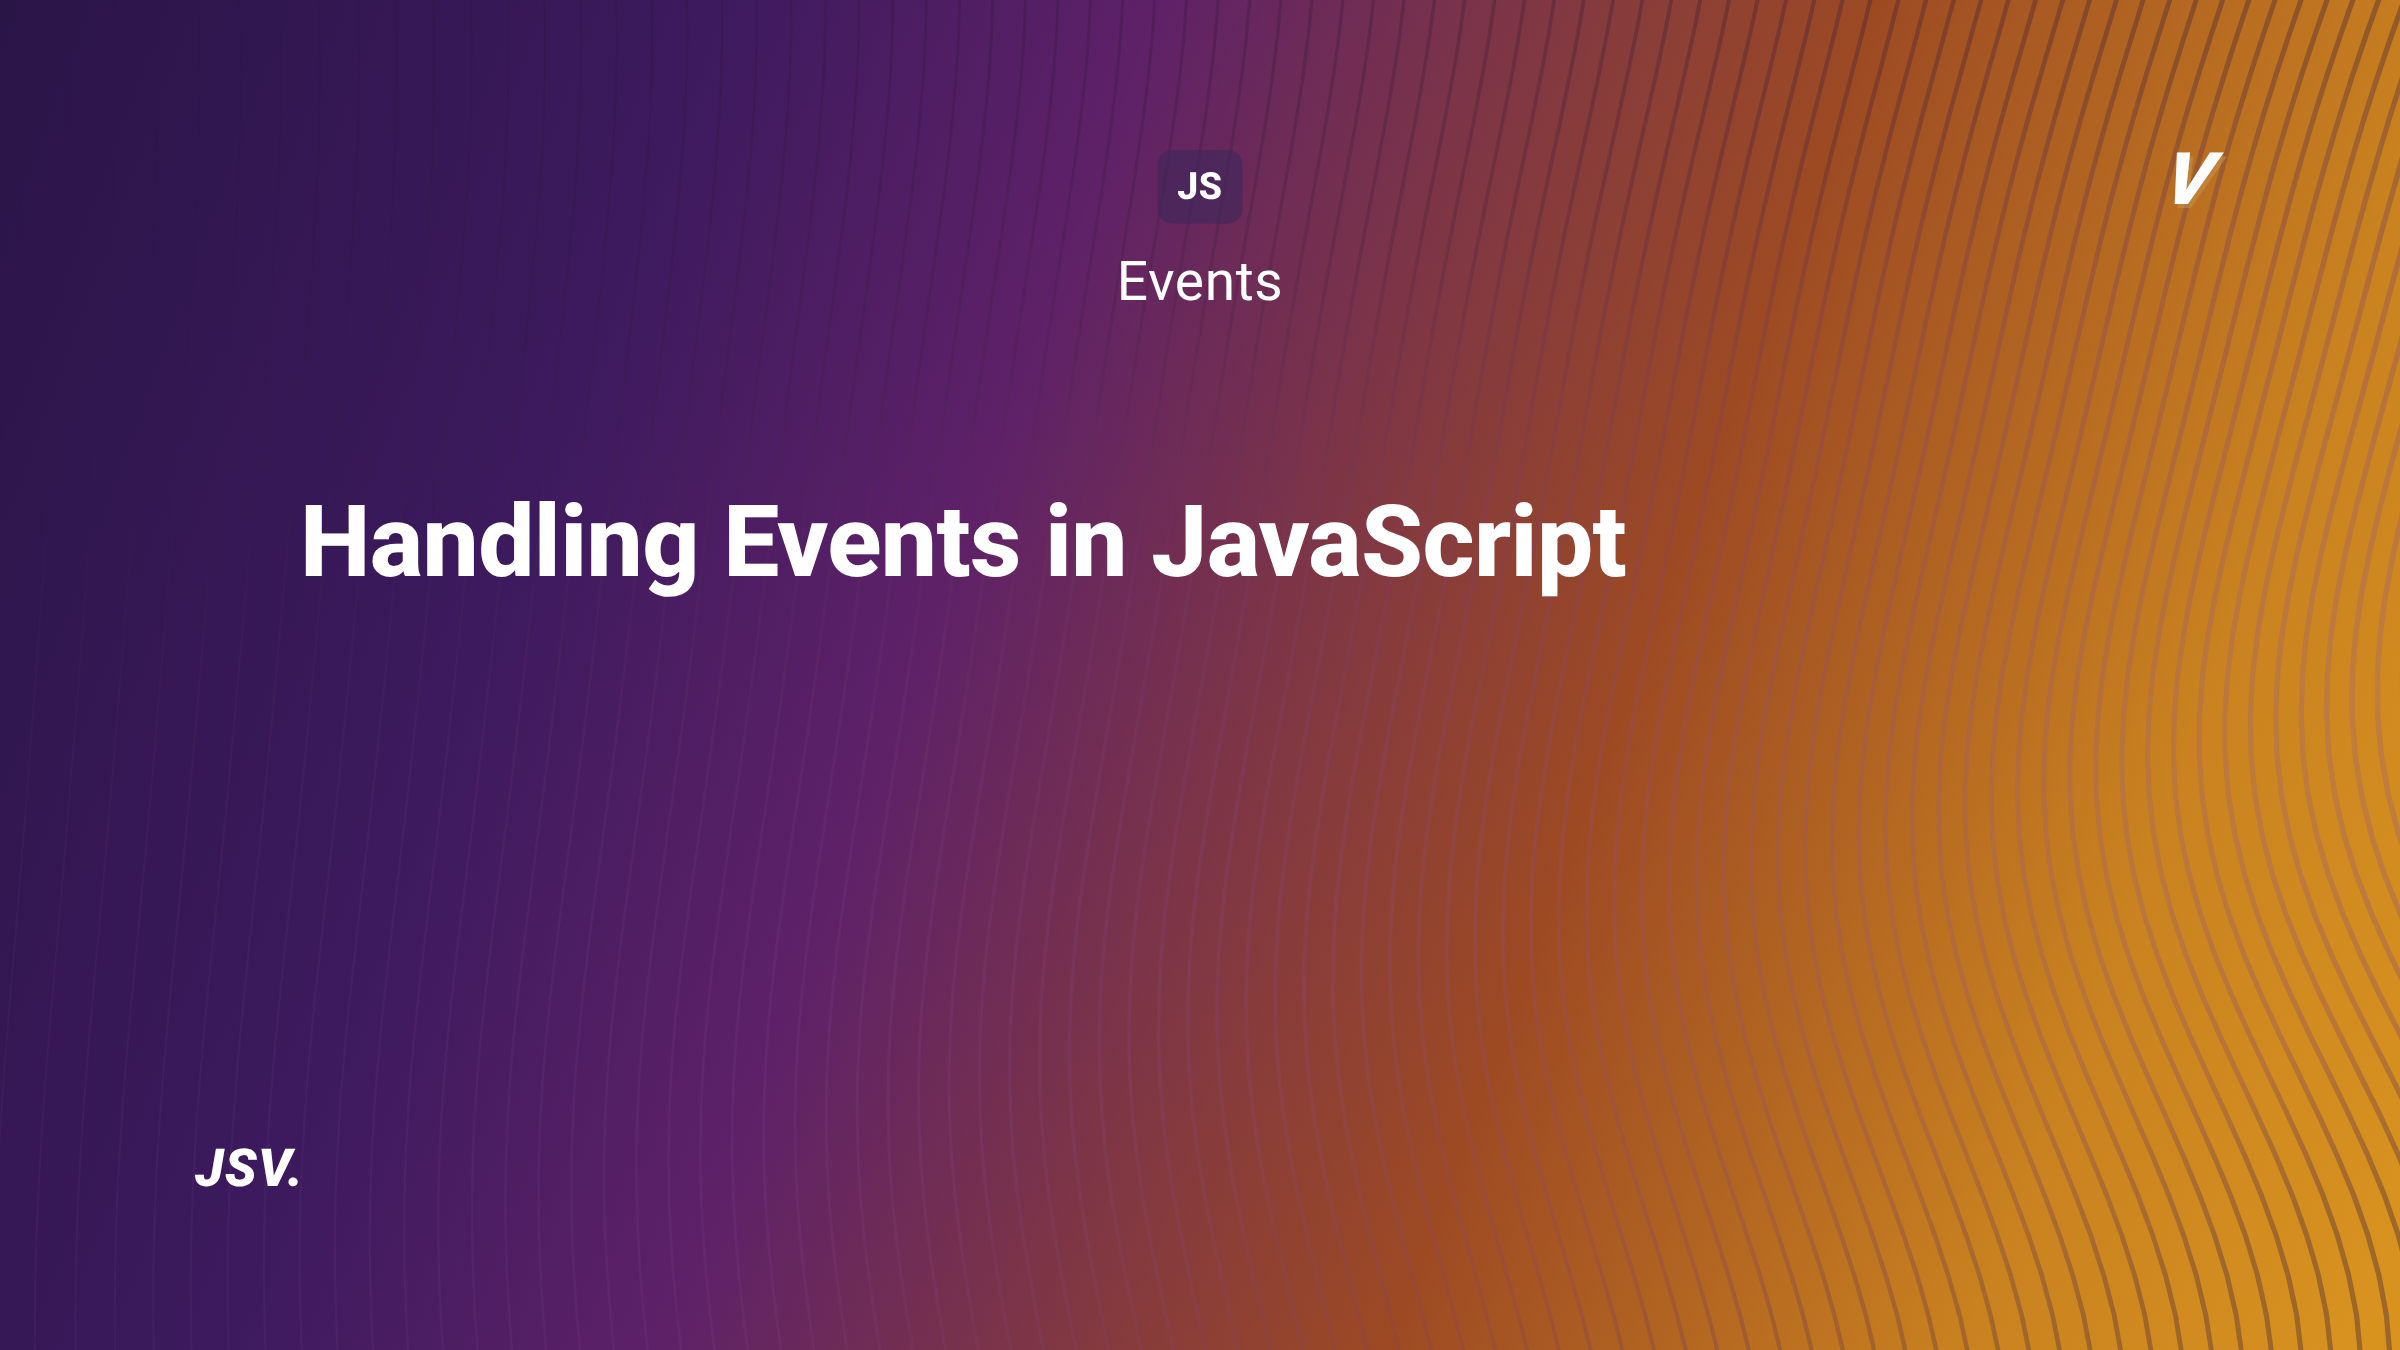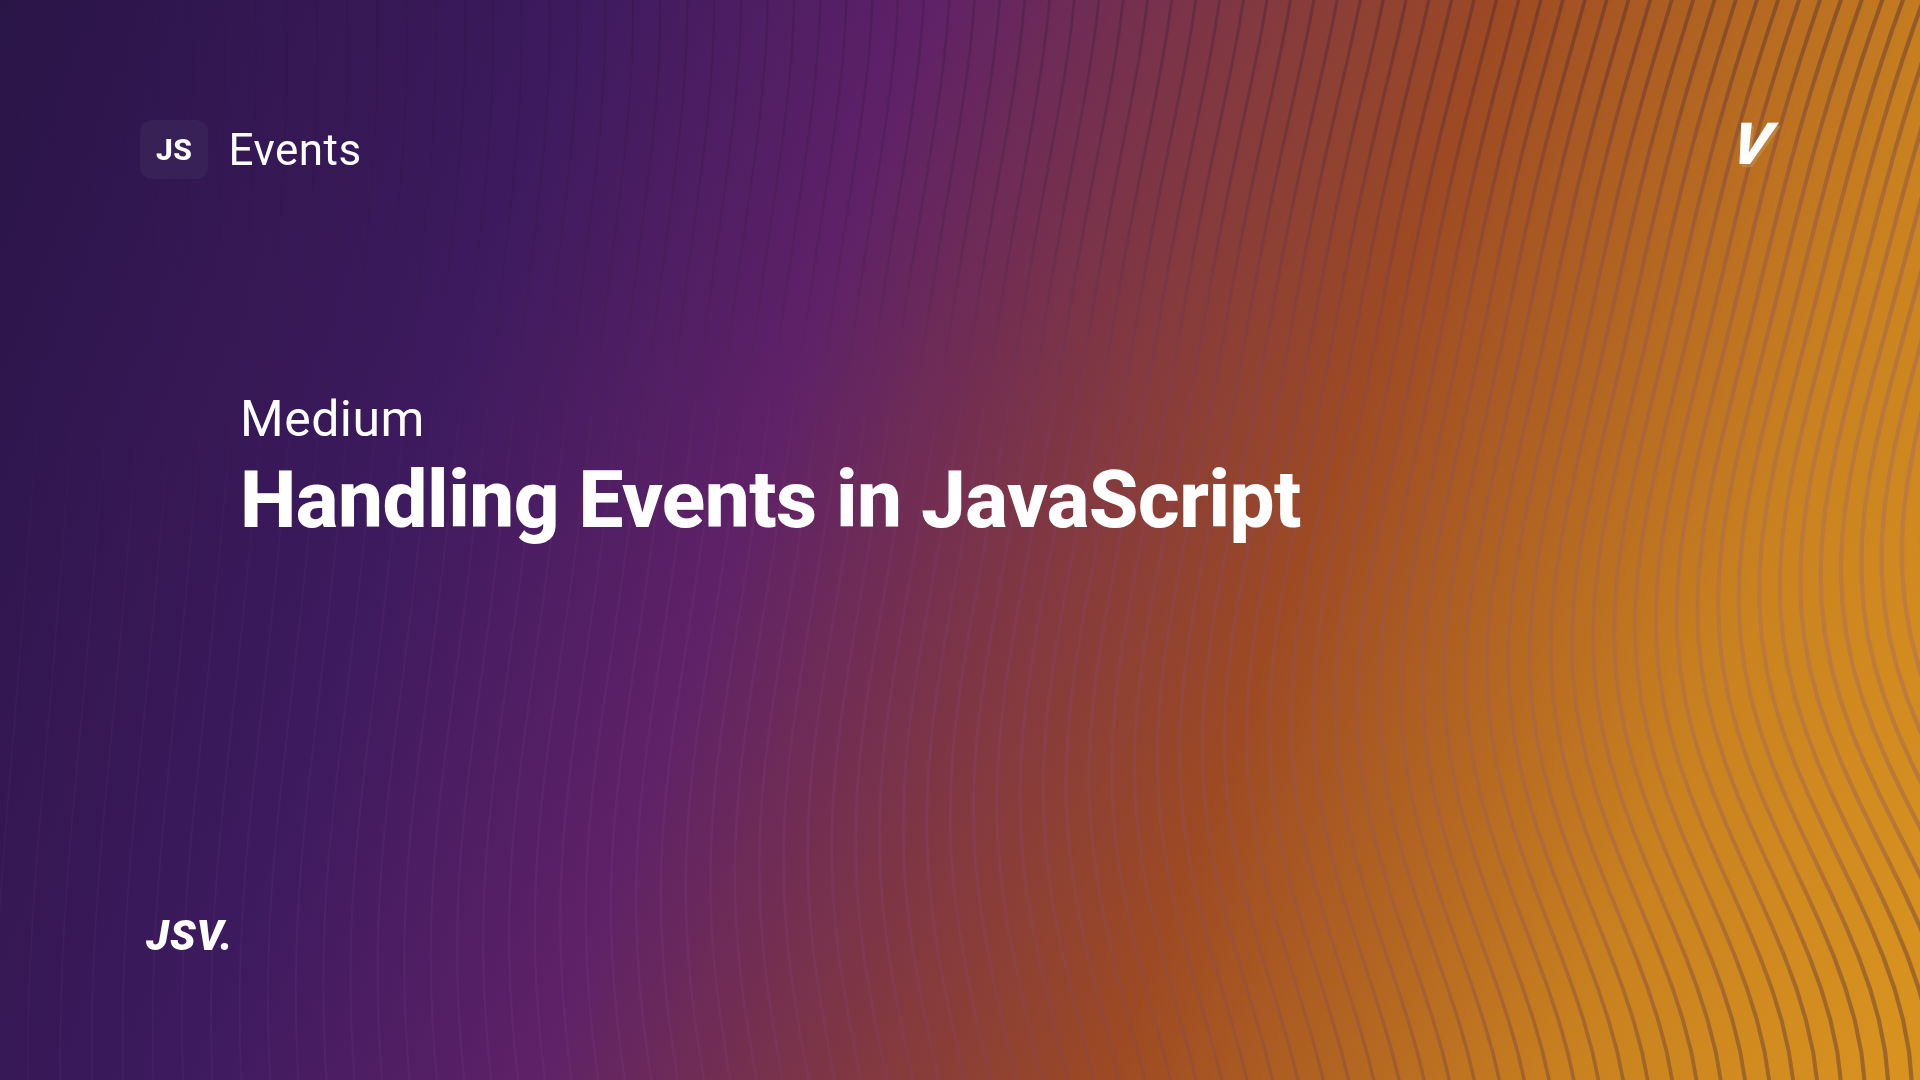--- a/index.html
+++ b/index.html
@@ -36,20 +36,21 @@
       z-index: 10;
       width: 100%;
       height: 100%;
       padding: 120px 140px;
     }
     
     .logo-top {
       display: flex;
       align-items: center;
       gap: 20px;
+      flex-direction: column;
     }
     
     .logo-badge {
       background: rgba(60, 40, 90, 0.6);
       border-radius: 12px;
       padding: 12px 16px;
       display: flex;
       align-items: center;
       justify-content: center;
     }
@@ -98,21 +99,21 @@
       color: #ffffff;
       font-size: 80px;
       font-weight: 800;
       letter-spacing: -0.5px;
       line-height: 1.1;
     }
     
     .bottom-mark {
       position: absolute;
       bottom: 120px;
-      left: 146px;
+      left: 156px;
       color: #ffffff;
       font-size: 42px;
       font-weight: 900;
       font-style: italic;
       letter-spacing: 1px;
     }
   </style>
 </head>
 <body>
 
@@ -226,19 +227,18 @@
   <div class="logo-top">
     <div class="logo-badge">
       <span class="logo-badge-text">JS</span>
     </div>
     <span class="logo-name">Events</span>
   </div>
 
   <div class="corner-mark">V</div>
 
   <div class="title-block">
-    <div class="difficulty">Medium</div>
     <h1 class="main-title">Handling Events in JavaScript</h1>
   </div>
 
   <div class="bottom-mark">JSV.</div>
 
 </div>
 
 </body></html>

